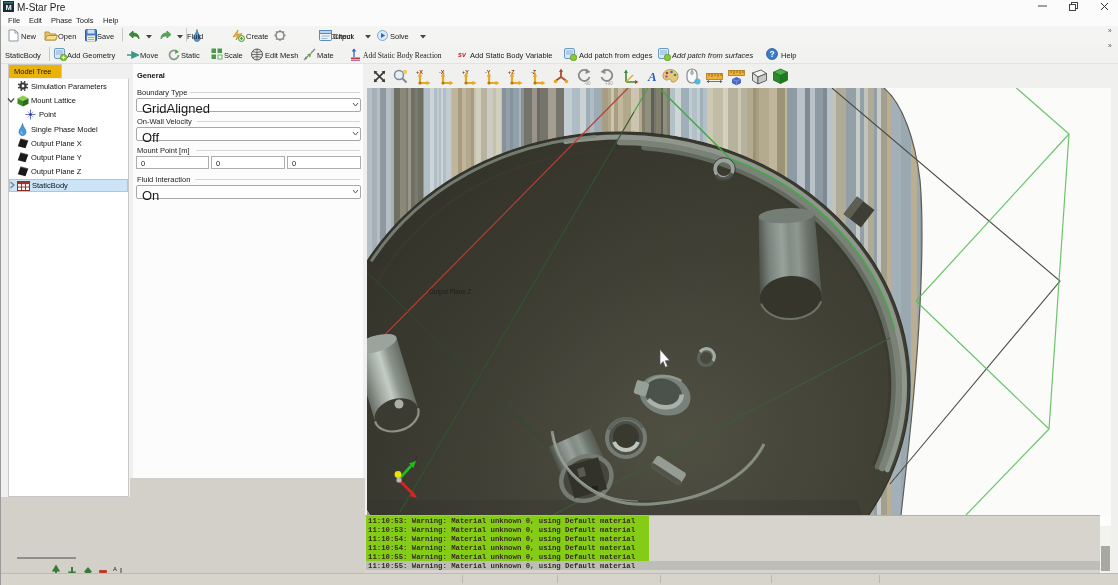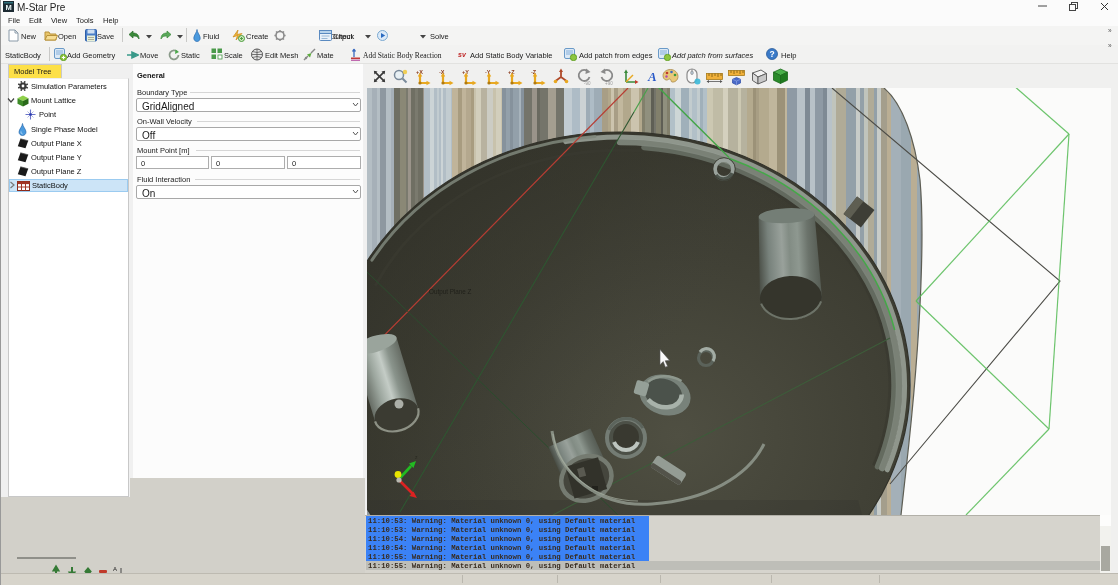--- a/index.html
+++ b/index.html
@@ -7,36 +7,36 @@
 #titlebar{left:0;top:0;width:1118px;height:13px;background:#fbfbfb;}
 #title-txt{left:17px;top:2px;font-size:10px;color:#222;}
 #menubar{left:0;top:13px;width:1118px;height:13px;background:#fbfbfb;}
 .menu-item{position:absolute;top:16px;font-size:7.5px;color:#1a1a1a;}
 #toolbar1{left:0;top:26px;width:1118px;height:19px;background:#f4f4f3;}
 #toolbar2{left:0;top:45px;width:1118px;height:19px;background:#f2f2f1;border-bottom:1px solid #e2e2e0;}
 .tbtxt{position:absolute;top:32px;font-size:7.5px;color:#1a1a1a;}
 .tb2txt{position:absolute;top:51px;font-size:7.5px;color:#1a1a1a;}
 .sep1{position:absolute;top:28px;width:1px;height:14px;background:#c9c9c7;}
 .sep2{position:absolute;top:47px;width:1px;height:14px;background:#c9c9c7;}
-#treetab{left:8px;top:64px;width:54px;height:14px;background:#fde047;border:1px solid #c8c8c8;border-bottom:none;text-decoration:underline;}
+#treetab{left:8px;top:64px;width:54px;height:14px;background:#eab308;border:1px solid #c8c8c8;border-bottom:none;text-decoration:underline;}
 #treetab span{position:absolute;left:5px;top:2px;font-size:7.5px;}
 #treepanel{left:8px;top:78px;width:121px;height:419px;background:#fff;border:1px solid #c8c8c8;border-top:1px solid #eee;}
 .ttxt{position:absolute;font-size:7.5px;color:#111;white-space:nowrap;}
 #proppanel{left:133px;top:64px;width:230px;height:414px;background:#fcfcfc;}
 .plabel{position:absolute;font-size:7.5px;color:#222;white-space:nowrap;}
 .prule{position:absolute;height:1px;background:#d6d6d6;}
 .combo{position:absolute;left:136px;width:225px;height:14px;border:1px solid #a8a8a8;border-radius:2px;background:#fff;}
-.combo span{position:absolute;left:5px;top:2px;font-size:10px;}
+.combo span{position:absolute;left:5px;top:2px;font-size:13px;}
 .ninput{position:absolute;height:13px;border:1px solid #adadad;background:#fff;}
 .ninput span{position:absolute;left:4px;top:2px;font-size:7.5px;}
 #grayBL{left:130px;top:478px;width:235px;height:96px;background:#d2d0c9;}
 #grayBL2{left:0;top:497px;width:130px;height:77px;background:#d2d0c9;}
 #vp-toolbar{left:365px;top:64px;width:746px;height:24px;background:#f0f0ef;}
 #logpanel{left:365px;top:515px;width:746px;height:58px;background:#d6d4cd;border-top:1px solid #b2b0a8;}
-.logrow{position:absolute;left:1px;height:9px;width:283px;background:#3b82f6;}
+.logrow{position:absolute;left:1px;height:9px;width:283px;background:#84cc16;}
 .logrow span{position:absolute;left:2px;top:0.5px;font-size:7.3px;font-weight:bold;color:#382c20;white-space:nowrap;font-family:"Liberation Mono",monospace;}
 #statusbar{left:0;top:573px;width:1118px;height:12px;background:#d7d4cb;border-top:1px solid #bdbab1;}
 .stick{position:absolute;top:575px;width:1px;height:8px;background:#bab7ae;}
 #rightmargin{left:1111px;top:64px;width:7px;height:509px;background:#f0f0ef;}
 </style></head><body>
 <div id="titlebar" class="abs"></div>
 <svg class="abs" style="left:3px;top:1px" width="11" height="11">
     <rect width="11" height="11" fill="#1d2b33"></rect>
     <rect x="1" y="1" width="9" height="1.5" fill="#2e6f7a"></rect>
     <text x="5.5" y="9.2" font-size="7.5" font-weight="bold" fill="#e8f4f4" text-anchor="middle" font-family="Liberation Sans">M</text>
@@ -48,21 +48,21 @@
 <svg class="abs" style="left:1069px;top:2px" width="10" height="10">
     <rect x="2.5" y="0.5" width="6" height="6" fill="none" stroke="#444" stroke-width="1"></rect>
     <rect x="0.5" y="2.5" width="6" height="6" fill="#fbfbfb" stroke="#444" stroke-width="1"></rect>
   </svg>
 <svg class="abs" style="left:1100px;top:2px" width="9" height="9">
     <path d="M1,1 L8,8 M8,1 L1,8" stroke="#333" stroke-width="1"></path>
   </svg>
 <div id="menubar" class="abs"></div>
 <div class="menu-item" style="left:8px;">File</div>
 <div class="menu-item" style="left:29px;">Edit</div>
-<div class="menu-item" style="left:51px;">View</div>
+<div class="menu-item" style="left:51px;">Phase</div>
 <div class="menu-item" style="left:76px;">Tools</div>
 <div class="menu-item" style="left:103px;">Help</div>
 <div id="toolbar1" class="abs"></div>
 <div id="toolbar2" class="abs"></div>
 <svg class="abs" style="left:8px;top:29px" width="12" height="13">
     <path d="M1,1 L7,1 L10,4 L10,12 L1,12 Z" fill="#fff" stroke="#8a9aa8" stroke-width="1"></path>
     <path d="M7,1 L7,4 L10,4" fill="none" stroke="#8a9aa8" stroke-width="1"></path>
   </svg>
 <div class="tbtxt" style="left:21px;">New</div>
 <svg class="abs" style="left:44px;top:29px" width="14" height="13">
@@ -88,21 +88,21 @@
 <svg class="abs" style="left:160px;top:30px" width="12" height="11">
     <path d="M11,4.5 L7,1 L7,3 C3,3 1,5 1,9 C2,6.5 4,6 7,6 L7,8 Z" fill="#5aa85a" stroke="#3a8a3a" stroke-width="0.7"></path>
   </svg>
 <svg class="abs" style="left:176px;top:34px" width="8" height="5">
     <path d="M1,1 L7,1 L4,4.5 Z" fill="#444"></path>
   </svg>
 <div class="sep1" style="left:186px;"></div>
 <svg class="abs" style="left:193px;top:29px" width="8" height="13">
     <path d="M4,0.5 C4,3 0.8,6.5 0.8,9 C0.8,11 2.2,12.5 4,12.5 C5.8,12.5 7.2,11 7.2,9 C7.2,6.5 4,3 4,0.5 Z" fill="#4a9ade" stroke="#2a6aae" stroke-width="0.7"></path>
   </svg>
-<div class="tbtxt" style="left:203px;">Fluid</div>
+<div class="tbtxt" style="left:187px;">Fluid</div>
 <svg class="abs" style="left:232px;top:29px" width="13" height="13">
     <path d="M1,8 L6,1 L5,5.5 L10,4.5 L4,11 L5.5,6.5 Z" fill="#f0b63a" stroke="#c88a1a" stroke-width="0.7"></path>
     <circle cx="9.5" cy="9.5" r="3" fill="#cdeac0" stroke="#4a9a3a" stroke-width="1"></circle>
     <path d="M9.5,8 L9.5,11 M8,9.5 L11,9.5" stroke="#4a9a3a" stroke-width="0.9"></path>
   </svg>
 <div class="tbtxt" style="left:246px;">Create</div>
 <svg class="abs" style="left:274px;top:29px" width="12" height="13">
     <g fill="none" stroke="#8a8a8a" stroke-width="1.6">
       <circle cx="6" cy="6.5" r="4"></circle>
     </g>
@@ -126,21 +126,21 @@
     <line x1="2.5" y1="9.5" x2="8.5" y2="9.5" stroke="#9ab8d4" stroke-width="1"></line>
   </svg>
 <div class="tbtxt" style="left:333px;">Check</div>
 <svg class="abs" style="left:364px;top:34px" width="8" height="5">
     <path d="M1,1 L7,1 L4,4.5 Z" fill="#444"></path>
   </svg>
 <svg class="abs" style="left:377px;top:30px" width="11" height="11">
     <circle cx="5.5" cy="5.5" r="5" fill="#dceaf8" stroke="#7aa8d0" stroke-width="1"></circle>
     <path d="M4,3 L8.2,5.5 L4,8 Z" fill="#2a6ac0"></path>
   </svg>
-<div class="tbtxt" style="left:390px;margin-left:40px;">Solve</div>
+<div class="tbtxt" style="left:390px;">Solve</div>
 <svg class="abs" style="left:419px;top:34px" width="8" height="5">
     <path d="M1,1 L7,1 L4,4.5 Z" fill="#444"></path>
   </svg>
 <div class="tb2txt" style="left:5px;">StaticBody</div>
 <div class="sep2" style="left:49px;"></div>
 <svg class="abs" style="left:54px;top:48px" width="13" height="13">
     <rect x="0.5" y="0.5" width="10" height="10" rx="1.5" fill="#dce9f6" stroke="#6a9ac8" stroke-width="1"></rect>
     <rect x="2" y="2" width="7" height="5" fill="#b0cce8"></rect>
     <circle cx="9.5" cy="9.5" r="3.2" fill="#8ec63f" stroke="#5a9a20" stroke-width="0.8"></circle>
     <path d="M9.5,7.8 L9.5,11.2 M7.8,9.5 L11.2,9.5" stroke="#fff" stroke-width="1"></path>

